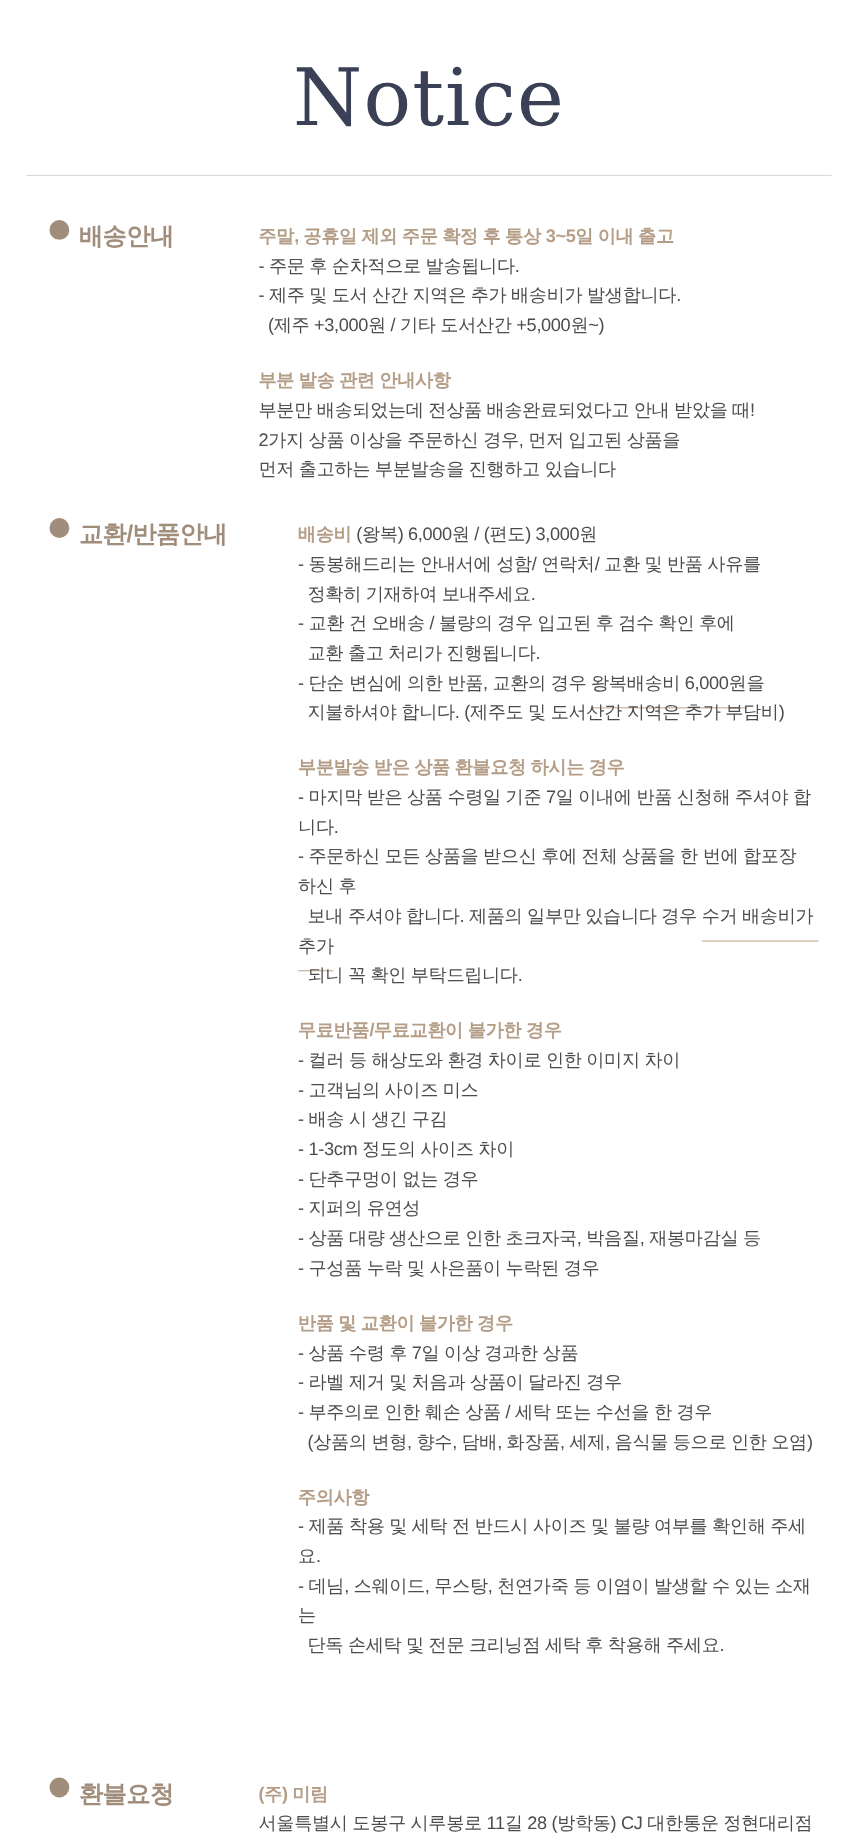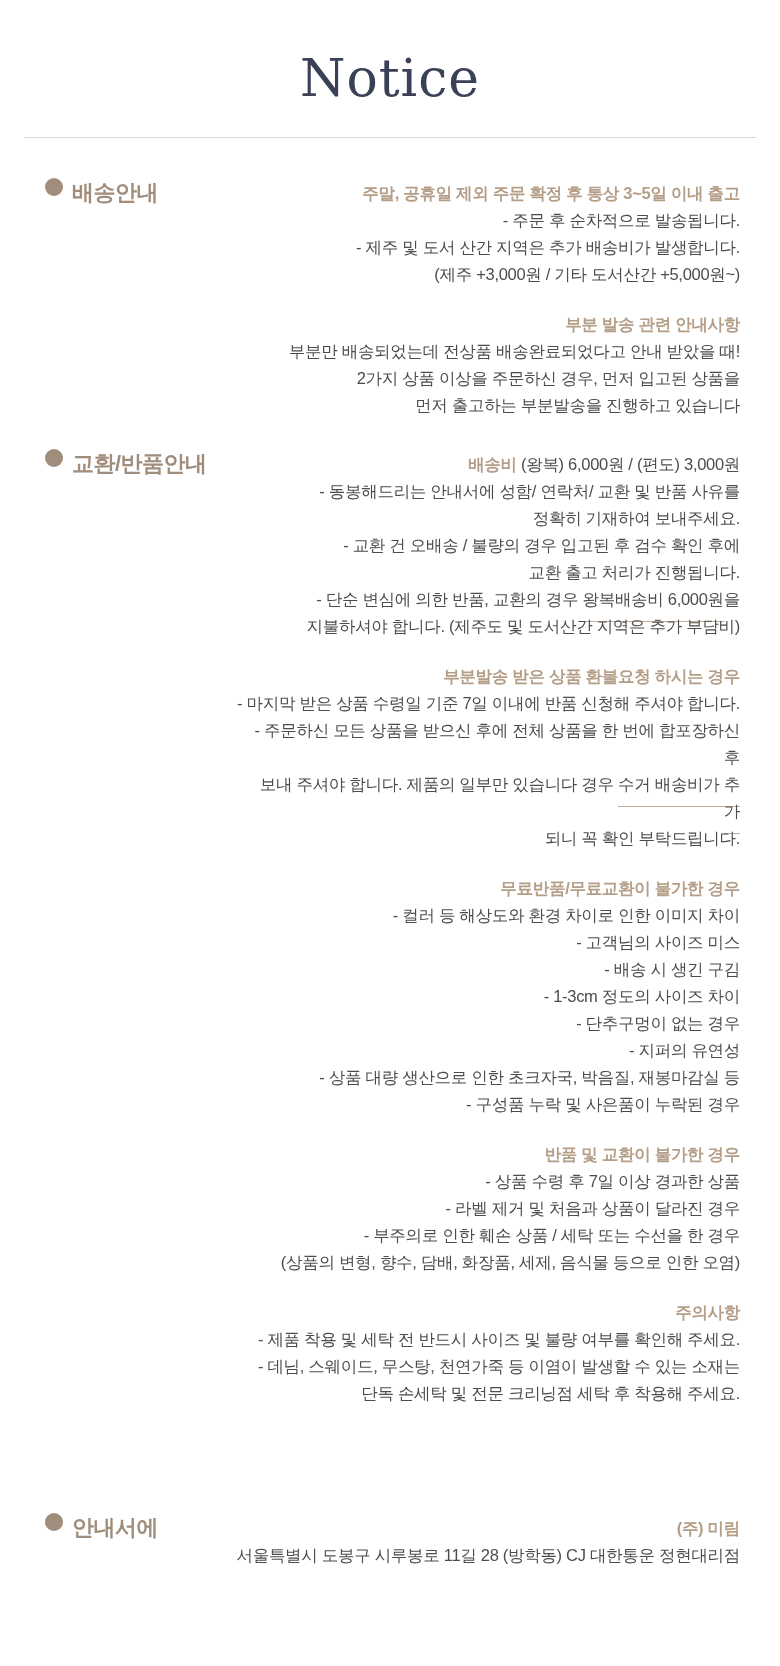--- a/index.html
+++ b/index.html
@@ -15,37 +15,37 @@
     width:780px;
     font-family:"Liberation Sans","DejaVu Sans",sans-serif;
     color:var(--body);
     -webkit-font-smoothing:antialiased;
   }
   .page{padding:28px 0 70px;}
   .title{
     text-align:center;
     font-family:"DejaVu Serif","Liberation Serif",serif;
     font-weight:400;
-    font-size:52px;
+    font-size:72px;
     line-height:1.1;
     color:var(--navy);
     letter-spacing:1px;
     margin:22px 0 30px;
   }
   .divider{
     border:none;
     border-top:1px solid var(--divider);
     margin:0 24px 40px;
   }
   .section-row{
     display:flex;
     align-items:flex-start;
     margin-bottom:30px;
   }
-  .section-row:nth-child(2){margin-bottom:36px;}
+  .section-row:nth-child(2){margin-bottom:36px;gap:36px;}
   .section-row:nth-child(2) .section-content{padding-bottom:70px;}
   .section-label{
     flex:0 0 235px;
     box-sizing:border-box;
     padding-left:45px;
     display:flex;
     align-items:flex-start;
     white-space:nowrap;
   }
   .bullet{
@@ -60,21 +60,21 @@
     font-size:22px;
     font-weight:700;
     color:var(--accent);
     letter-spacing:-0.5px;
   }
   .section-content{
     flex:1 1 auto;
     padding-right:40px;
     padding-top:2px;
   }
-  .block{margin-bottom:23px;text-align:right;}
+  .block{margin-bottom:23px;}
   .block:last-child{margin-bottom:0;}
   .block-heading{
     font-size:16.5px;
     font-weight:700;
     line-height:27px;
     color:var(--tan);
     letter-spacing:-0.3px;
   }
   .heading-suffix{
     color:var(--body);
@@ -162,21 +162,21 @@
             <div class="block-heading"><span>주의사항</span></div>
             <div class="line">- 제품 착용 및 세탁 전 반드시 사이즈 및 불량 여부를 확인해 주세요.</div>
             <div class="line">- 데님, 스웨이드, 무스탕, 천연가죽 등 이염이 발생할 수 있는 소재는</div>
             <div class="line">  단독 손세탁 및 전문 크리닝점 세탁 후 착용해 주세요.</div>
           </div>
         </div>
       </div>
       <div class="section-row">
         <div class="section-label">
           <span class="bullet"></span>
-          <span class="label-text">안내서에</span>
+          <span class="label-text">환불요청</span>
         </div>
         <div class="section-content">
           <div class="block">
             <div class="block-heading"><span>(주) 미림</span></div>
             <div class="line">서울특별시 도봉구 시루봉로 11길 28 (방학동) CJ 대한통운 정현대리점</div>
           </div>
         </div>
       </div>
     </div>
 </div>

